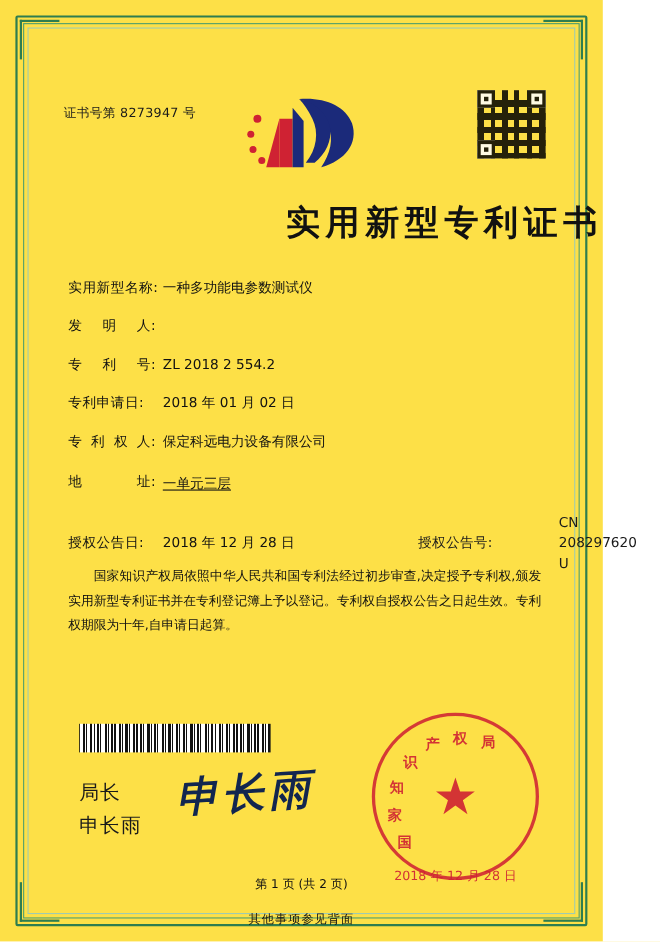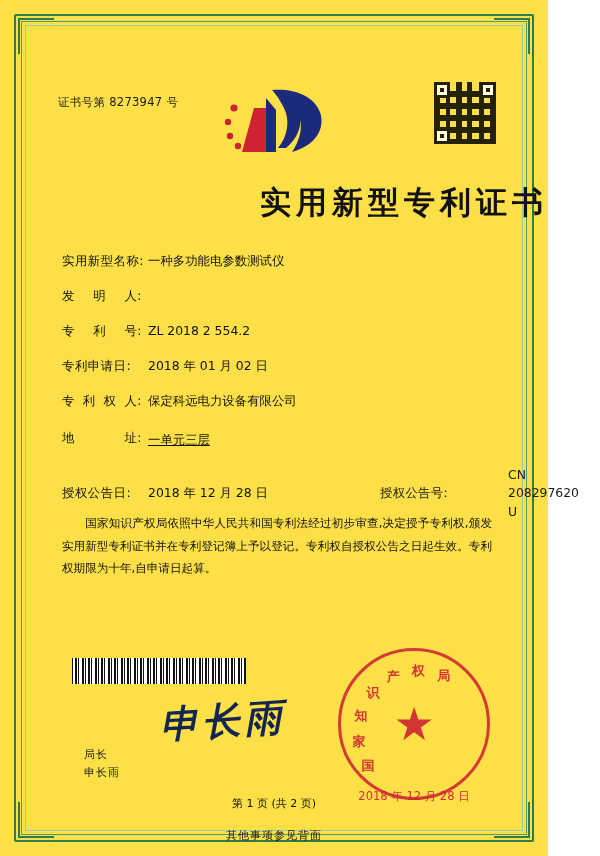--- a/index.html
+++ b/index.html
@@ -179,26 +179,25 @@
     width: 174px;
     height: 26px;
     background: repeating-linear-gradient(90deg,
       #111 0 1px, #fff 1px 3px, #111 3px 5px, #fff 5px 6px,
       #111 6px 7px, #fff 7px 10px, #111 10px 12px, #fff 12px 13px);
   }
 
   
   .sign-block {
     position: absolute;
-    left: 84px;
+    left: 72px;
     top: 706px;
-    font-size: 11px;
+    font-size: 18px;
     line-height: 1.65;
     letter-spacing: 1px;
-    margin-top: 40px;
   }
   .signature {
     position: absolute;
     left: 160px;
     top: 696px;
     font-family: "DejaVu Serif", "Liberation Serif", serif;
     font-size: 38px;
     color: #12264f;
     transform: rotate(-4deg);
     letter-spacing: 4px;

